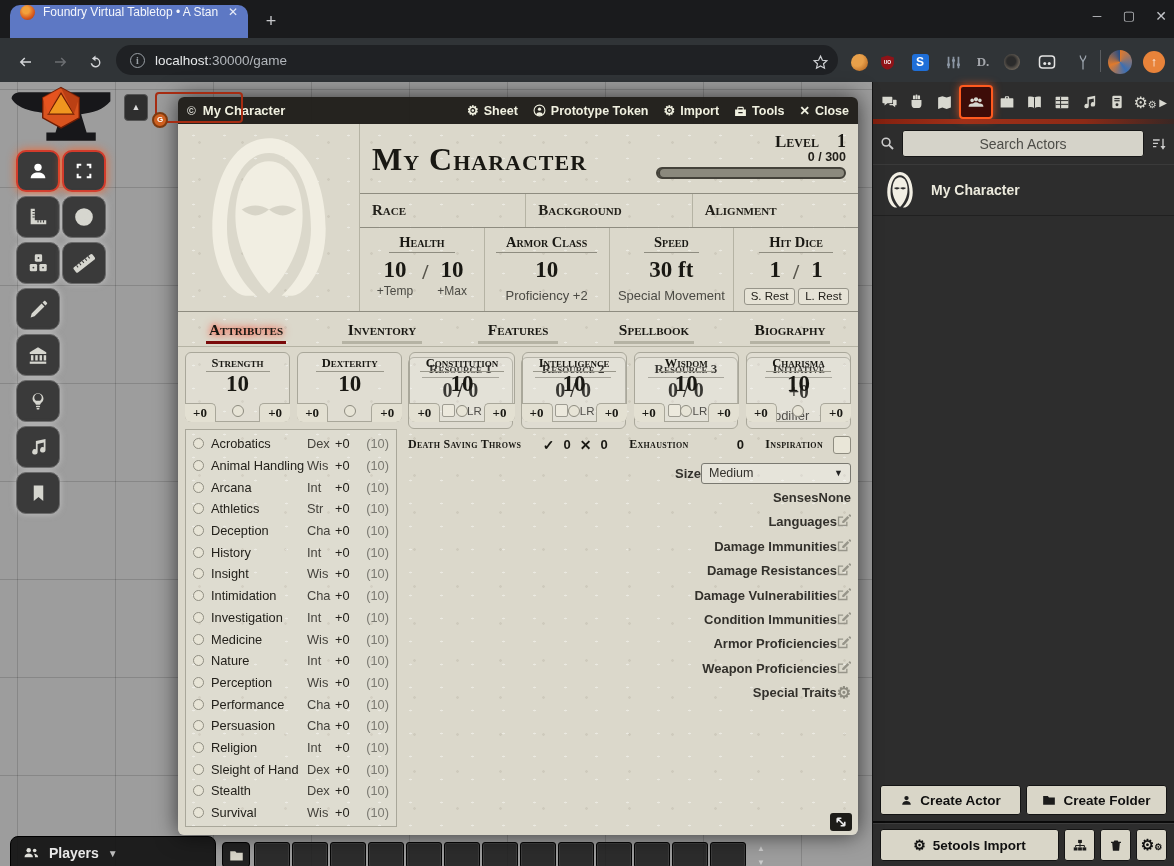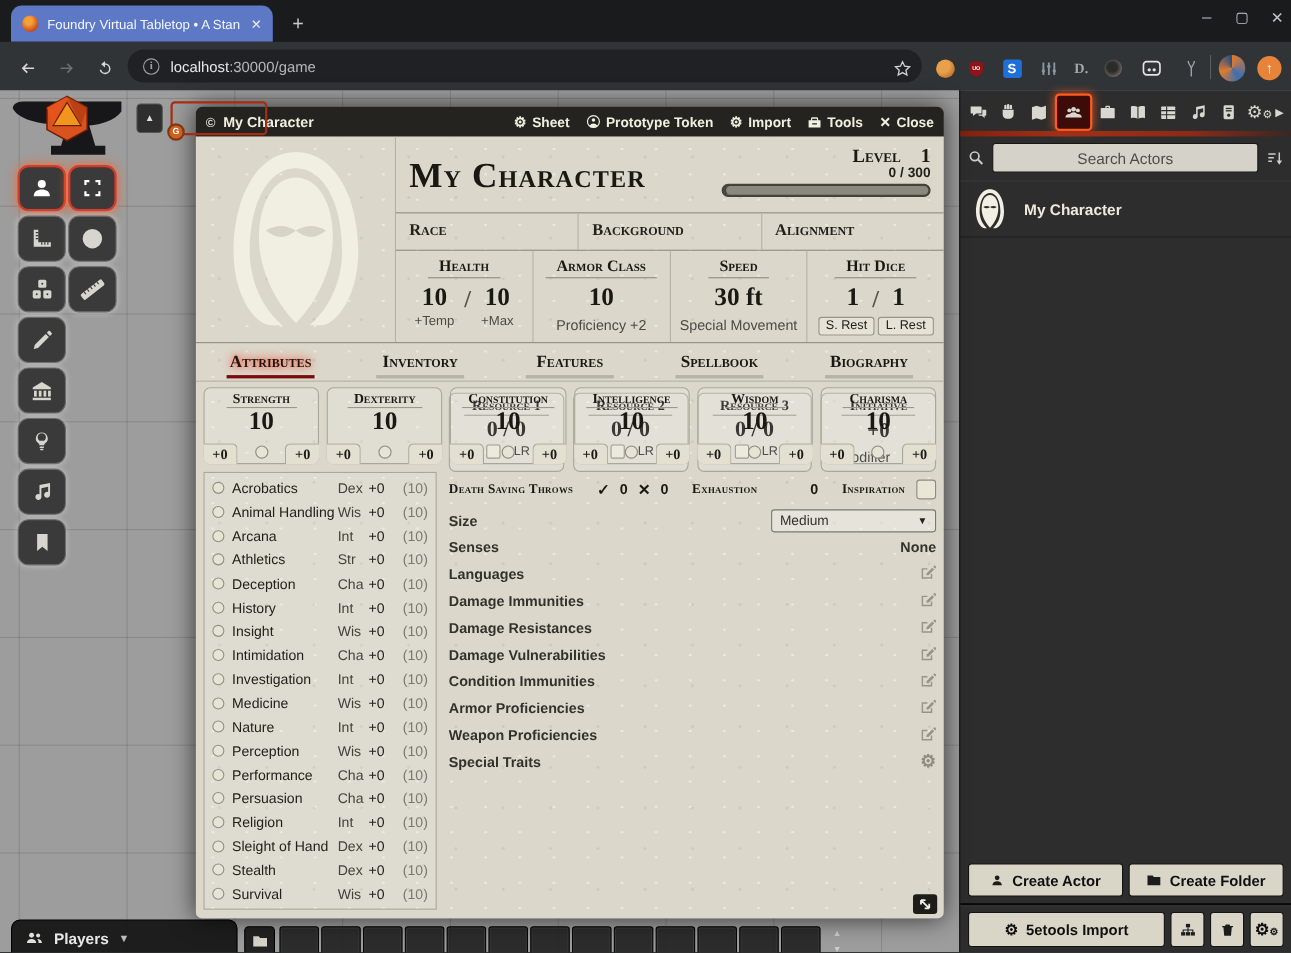--- a/index.html
+++ b/index.html
@@ -2,21 +2,21 @@
 <html><head>
 <meta charset="utf-8">
 <style>
   * { margin:0; padding:0; box-sizing:border-box; }
   html,body { background:#111; }
   body { font-family:"Liberation Sans",sans-serif; }
   .stage { position:relative; width:1174px; height:866px; overflow:hidden; background:#1a1b1d; }
 
   
   .tabstrip { position:absolute; left:0; top:0; width:1174px; height:38px; background:#1a1b1d; }
-  .btab { position:absolute; left:10px; top:5px; width:238px; height:33px; background:#5d78c4; border-radius:10px 10px 0 0; display:flex; align-items:center; padding:0 10px; gap:8px; }
+  .btab { position:absolute; left:10px; top:5px; width:238px; height:33px; background:#5d78c4; border-radius:10px 10px 0 0; display:flex; align-items:flex-start; padding:0 10px; gap:8px; }
   .btab-title { flex:1; font-size:12px; color:#f4f6fb; white-space:nowrap; overflow:hidden; }
   .favicon { width:15px; height:15px; border-radius:50%; background:radial-gradient(circle at 40% 35%, #f2a13c 25%, #d95b1e 60%, #8f3110); flex:0 0 auto; }
   .tab-x { color:#e8ecf8; font-size:12px; flex:0 0 auto; }
   .newtab { position:absolute; left:258px; top:9px; width:26px; height:26px; border-radius:50%; color:#c8c9cc; font-size:18px; line-height:25px; text-align:center; }
   .winctl { position:absolute; top:2px; height:28px; width:30px; color:#c2c4c8; font-size:12px; text-align:center; line-height:28px; }
   .toolbar { position:absolute; left:0; top:38px; width:1174px; height:44px; background:#303437; }
   .navic { position:absolute; top:49px; width:26px; height:26px; display:flex; align-items:center; justify-content:center; }
   .urlbar { position:absolute; left:116px; top:45px; width:722px; height:30px; border-radius:15px; background:#1f2124; display:flex; align-items:center; padding:0 14px; gap:10px; }
   .info-ic { width:15px; height:15px; border:1.4px solid #9aa0a6; border-radius:50%; color:#9aa0a6; font:700 10px "Liberation Serif",serif; text-align:center; line-height:13px; }
   .url-text { font-size:13.5px; color:#e6e8ea; }
@@ -159,21 +159,21 @@
 
   .counters { display:flex; align-items:center; height:27px; margin-top:2px; justify-content:space-between; }
   .cnt-label { font-size:12px; letter-spacing:.3px; }
   .saves { display:flex; align-items:center; gap:9px; font:700 13px "Liberation Sans",sans-serif; }
   .saves .mark { font-size:14px; }
   .exh { display:flex; align-items:center; gap:48px; }
   .insp { display:flex; align-items:center; gap:10px; }
   .cb-big { width:18px; height:18px; border:1px solid #8e8c80; border-radius:3px; background:#e9e6d8; }
 
   .traits { margin-top:3px; }
-  .trait { display:flex; align-items:center; height:24.4px; font:700 13px "Liberation Sans",sans-serif; color:#33312c; }
+  .trait { display:flex; align-items:center; height:24.4px; font:700 13px "Liberation Sans",sans-serif; color:#33312c;text-align:right; }
   .trait-label { flex:1; }
   .trait-value { font-weight:700; }
   .trait-select { width:150px; height:21px; border:1px solid #7a7971; border-radius:3px; display:flex; align-items:center; justify-content:space-between; padding:0 7px; font:400 12.5px "Liberation Sans",sans-serif; background:rgba(255,255,255,.3); }
   .sel-caret { font-size:9px; color:#222; }
   .edit-ic svg { fill:#97958a; }
   .gear-trait { color:#8e8c80; font-size:16px; line-height:1; }
   .resize-hd { position:absolute; right:6px; bottom:4px; width:22px; height:18px; background:#1d1c18; border-radius:3px; display:flex; align-items:center; justify-content:center; }
   .resize-hd svg { stroke:#eee; }
 </style>
 </head>

